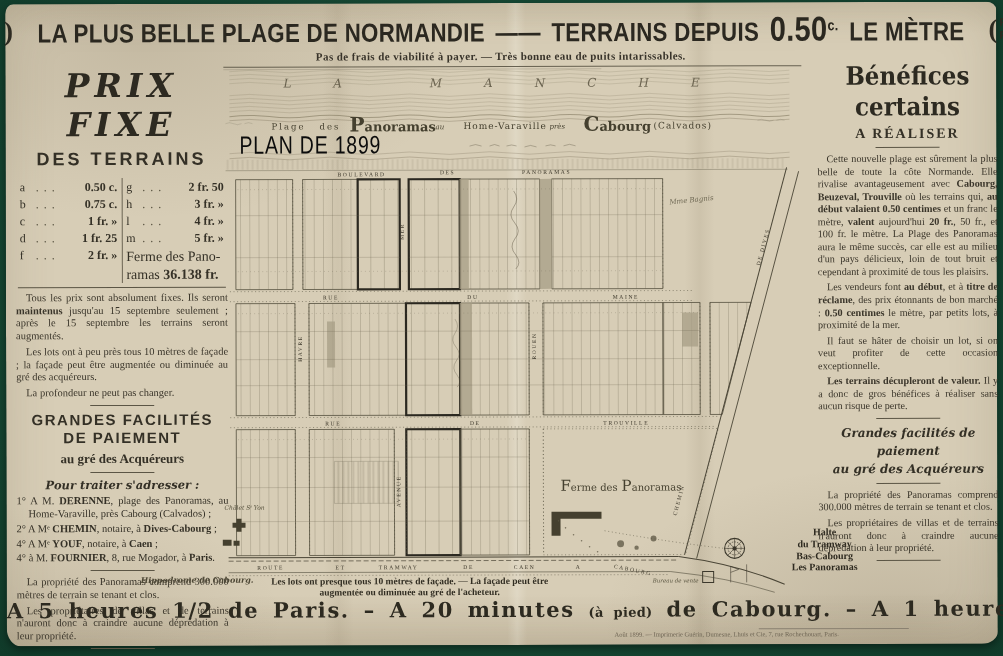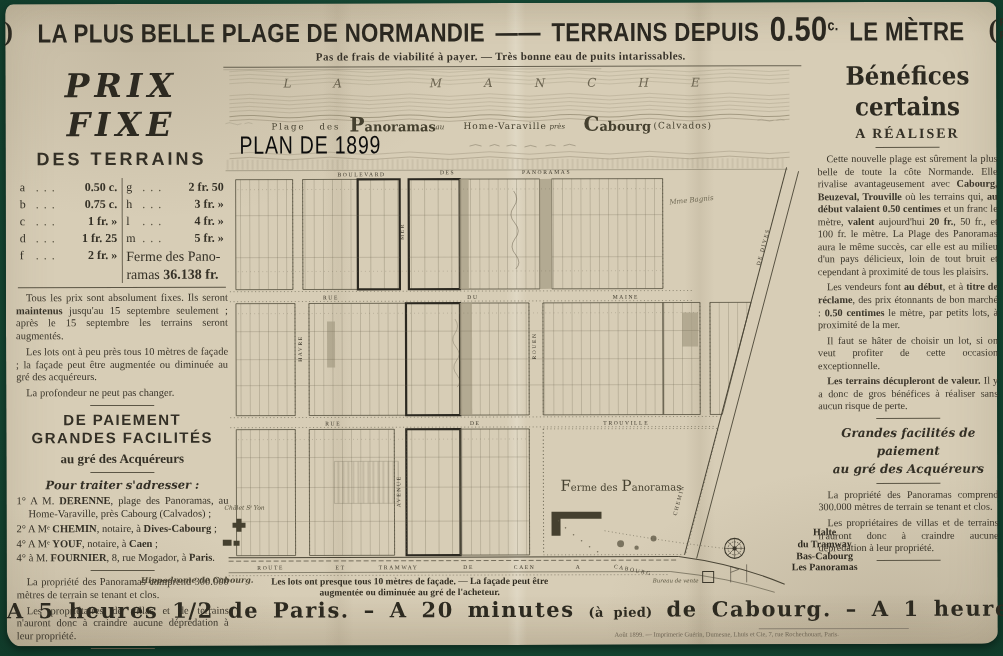--- a/index.html
+++ b/index.html
@@ -164,22 +164,22 @@
             <div>Ferme des Pano-</div>
             <div><span>ramas </span><span class="bold">36.138 fr.</span></div>
           </div>
       </div>
     </div>
     <div class="rule-full"></div>
     <p class="para"><span>Tous les prix sont absolument fixes. Ils seront </span><span class="bold">maintenus</span><span> jusqu'au 15 septembre seulement ; après le 15 septembre les terrains seront augmentés.</span></p>
     <p class="para">Les lots ont à peu près tous 10 mètres de façade ; la façade peut être augmentée ou diminuée au gré des acquéreurs.</p>
     <p class="para">La profondeur ne peut pas changer.</p>
     <div class="rule-short"></div>
+    <div class="fac-title">GRANDES FACILITÉS</div>
     <div class="fac-title">DE PAIEMENT</div>
-    <div class="fac-title">GRANDES FACILITÉS</div>
     <div class="fac-sub">au gré des Acquéreurs</div>
     <div class="rule-short"></div>
     <div class="intro">Pour traiter s'adresser :</div>
     <p class="addr"><span>1° A M. </span><span class="bold">DERENNE</span><span>, plage des Panoramas, au Home-Varaville, près Cabourg (Calvados) ;</span></p>
     <p class="addr"><span>2° A Mᵉ </span><span class="bold">CHEMIN</span><span>, notaire, à </span><span class="bold">Dives-Cabourg</span><span> ;</span></p>
     <p class="addr"><span>4° A Mᵉ </span><span class="bold">YOUF</span><span>, notaire, à </span><span class="bold">Caen</span><span> ;</span></p>
     <p class="addr"><span>4° à M. </span><span class="bold">FOURNIER</span><span>, 8, rue Mogador, à </span><span class="bold">Paris</span><span>.</span></p>
     <div class="rule-short"></div>
     <p class="para">La propriété des Panoramas comprend 300.000 mètres de terrain se tenant et clos.</p>
     <p class="para">Les propriétaires de villas et de terrains n'auront donc à craindre aucune déprédation à leur propriété.</p>

